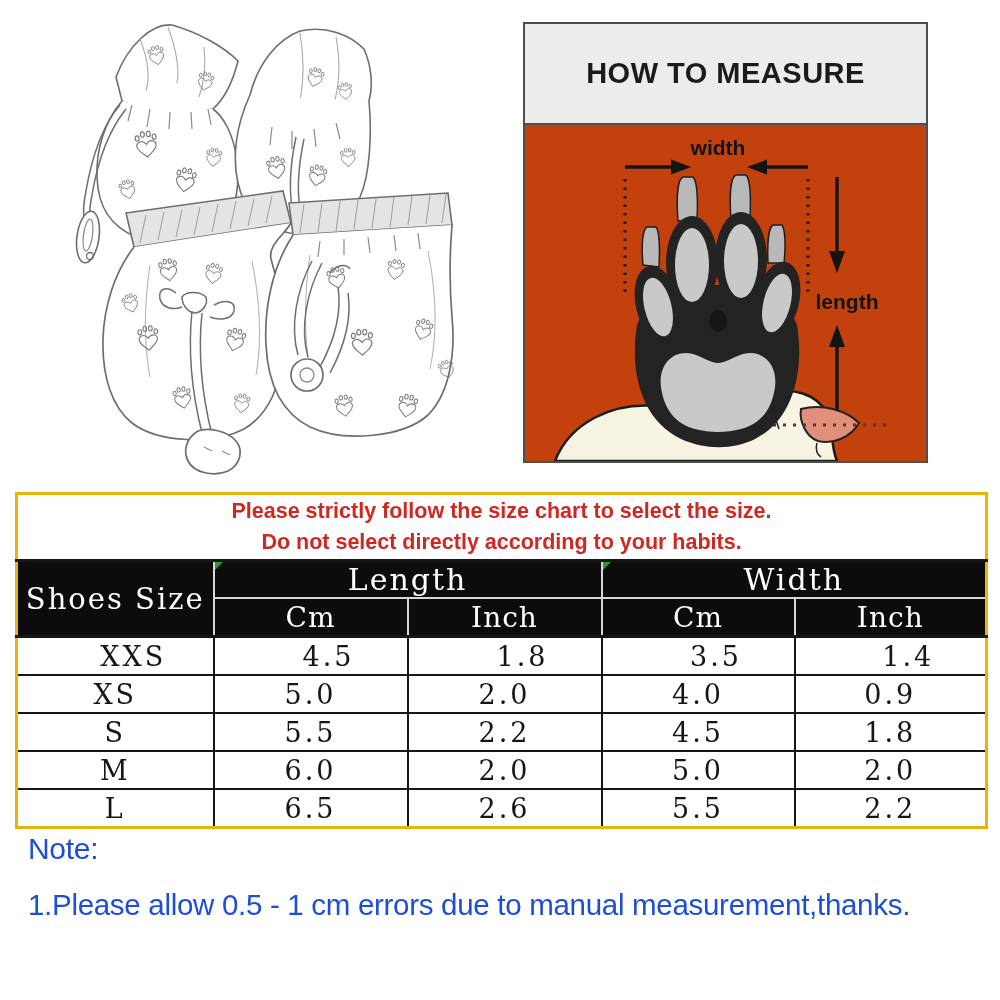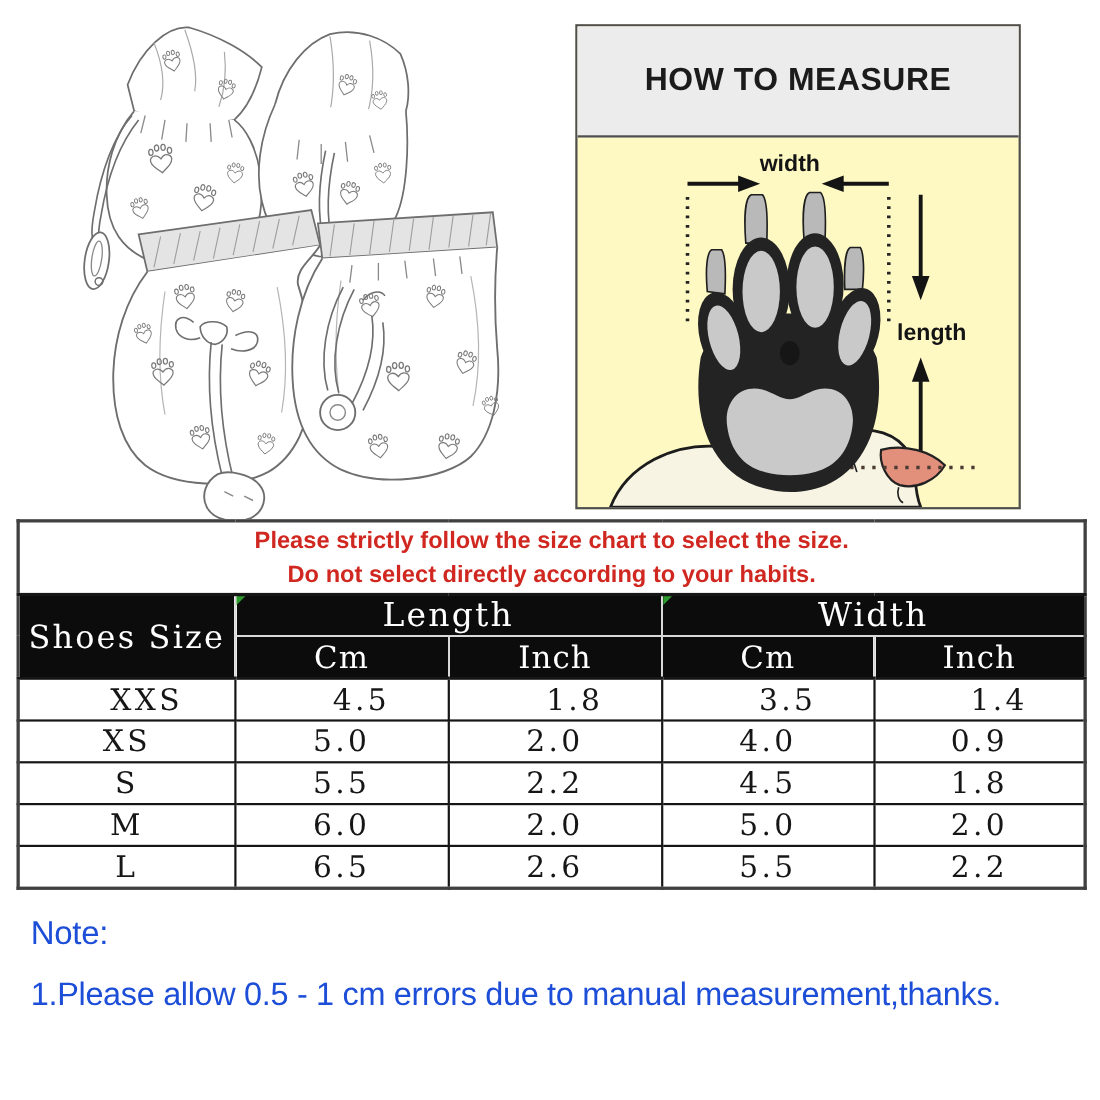--- a/index.html
+++ b/index.html
@@ -8,36 +8,36 @@
     background:#ffffff; overflow:hidden;
     font-family:"Liberation Sans", sans-serif;
   }
 
   
   .sketch-wrap { position:absolute; left:0; top:5px; width:500px; height:485px; }
 
   
   .measure-panel {
     position:absolute; left:523px; top:22px; width:405px; height:441px;
-    border:2px solid #4e4e4e; box-sizing:border-box; background:#fef9c3;
+    border:2px solid #4e4e4e; box-sizing:border-box; background:#c2410c;
   }
   .panel-header {
     height:101px; background:#ececec; border-bottom:2px solid #4e4e4e;
     box-sizing:border-box; display:flex; align-items:center; justify-content:center;
   }
   .panel-title {
     font-weight:bold; font-size:29px; letter-spacing:0.5px; color:#1b1b1b;
   }
   .panel-body svg { display:block; }
 
   
   table.size {
-    position:absolute; left:15px; top:472px; width:970px;
+    position:absolute; left:15px; top:492px; width:970px;
     border-collapse:collapse; table-layout:fixed; background:#fff;
-    border:3px solid #404040;
+    border:3px solid #eab308;
   }
   table.size td { padding:0; text-align:center; vertical-align:middle; }
   .warn-cell { height:64px; border:2px solid #161616; border-bottom:3px solid #161616; background:#fff; }
   .warn-line {
     color:#d02820; font-weight:bold; font-size:21.5px; line-height:31px;
     font-family:"Liberation Sans", sans-serif;
   }
   .hdr {
     background:#0c0c0c; color:#ffffff;
     font-family:"DejaVu Serif", serif;

